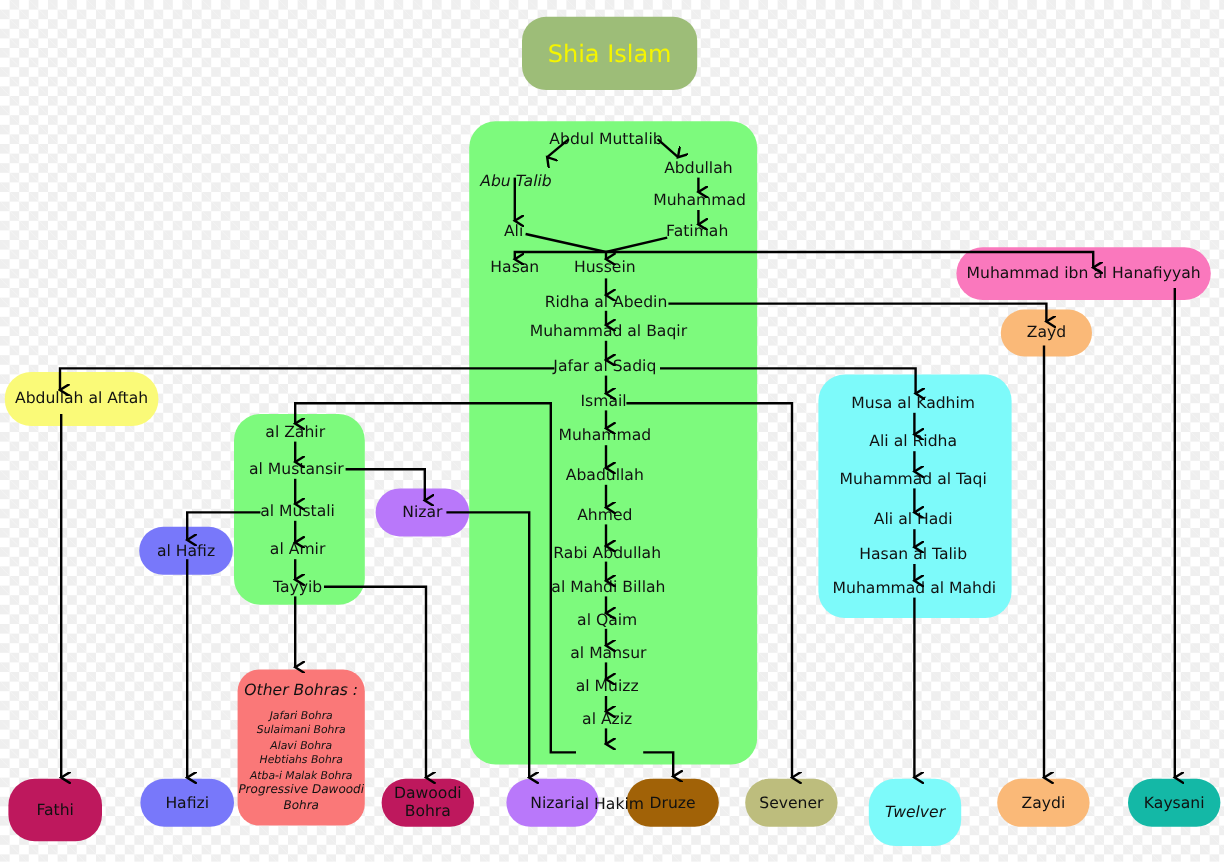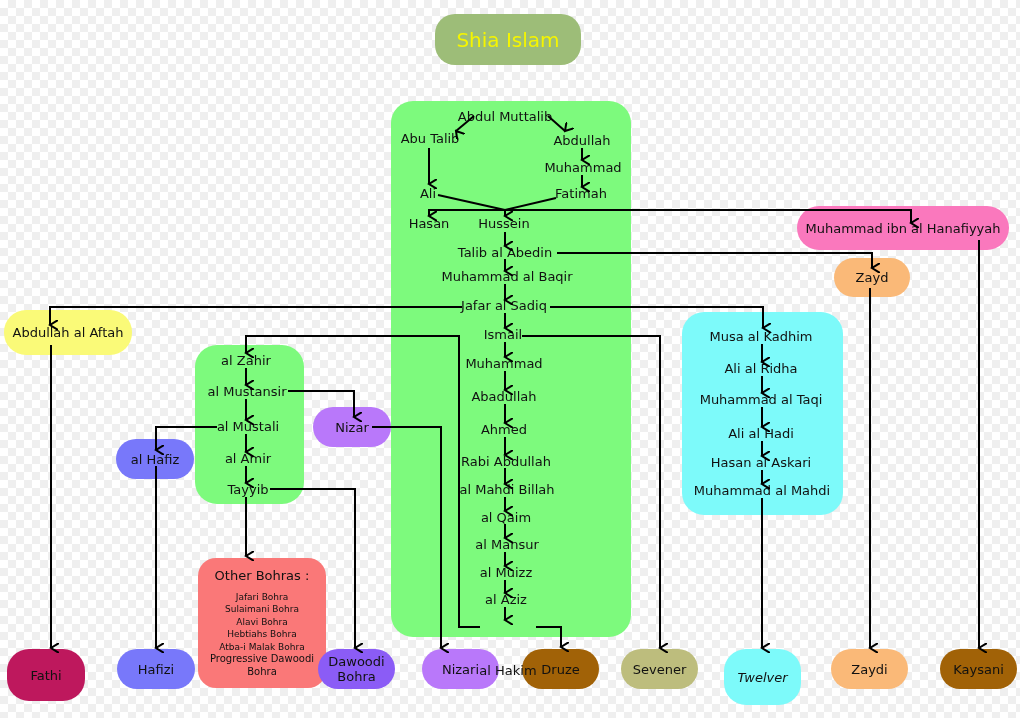--- a/index.html
+++ b/index.html
@@ -10,70 +10,70 @@
     background-image:
       linear-gradient(45deg, #efefef 25%, transparent 25%, transparent 75%, #efefef 75%),
       linear-gradient(45deg, #efefef 25%, transparent 25%, transparent 75%, #efefef 75%);
     background-size: 16px 16px;
     background-position: 0 0, 8px 8px;
   }
   .box { position: absolute; border-radius: 22px; }
   .pill { position: absolute; display: flex; align-items: center; justify-content: center;
           text-align: center; color: #111; font-size: 13px; line-height: 15px; border-radius: 22px; }
   .lbl { position: absolute; font-size: 13px; color: #111; white-space: nowrap; transform: translateX(-50%); line-height: 15px; }
-  #title { position: absolute; left: 435px; top: 14px; width: 146px; height: 51px; border-radius: 20px;
+  #title { position: absolute; left: 435px; top: 14px; width: 146px; height: 61px; border-radius: 20px;
            background: #9dbd78; color: #f5f500; font-size: 20px; display:flex; align-items:center; justify-content:center; }
   svg#lines { position: absolute; left: 0; top: 0; width: 1020px; height: 718px; pointer-events: none; }
   .bohras-title { font-size: 13px; margin-bottom: 8px; }
   .bohras-item { font-size: 9px; line-height: 12.5px; }
 </style>
 </head>
 <body>
 
 <div id="title">Shia Islam</div>
 
 <div class="box" style="left:391px;top:101px;width:240px;height:536px;background:#7dfa7d;"></div>
 <div class="box" style="left:195px;top:345px;width:109px;height:159px;background:#7dfa7d;"></div>
 <div class="box" style="left:682px;top:312px;width:161px;height:203px;background:#7dfafa;"></div>
 
 <div class="pill" style="left:797px;top:206px;width:212px;height:44px;background:#fa78bd;">Muhammad ibn al Hanafiyyah</div>
 <div class="pill" style="left:834px;top:258px;width:76px;height:39px;background:#fab978;">Zayd</div>
 <div class="pill" style="left:4px;top:310px;width:128px;height:45px;background:#fafa78;">Abdullah al Aftah</div>
 <div class="pill" style="left:313px;top:407px;width:78px;height:40px;background:#b978fa;">Nizar</div>
 <div class="pill" style="left:116px;top:439px;width:78px;height:40px;background:#7878fa;">al Hafiz</div>
 
-<div class="pill" style="left:198px;top:558px;width:128px;height:130px;background:#fa7878;flex-direction:column;border-radius:18px;">
+<div class="pill" style="left:198px;top:558px;width:106px;height:130px;background:#fa7878;flex-direction:column;border-radius:18px;font-style:italic;">
   <div class="bohras-title">Other Bohras :</div>
   <div class="bohras-item">Jafari Bohra</div>
   <div class="bohras-item">Sulaimani Bohra</div>
   <div class="bohras-item">Alavi Bohra</div>
   <div class="bohras-item">Hebtiahs Bohra</div>
   <div class="bohras-item">Atba-i Malak Bohra</div>
   <div class="bohras-item" style="font-size:10px;">Progressive Dawoodi Bohra</div>
 </div>
 
 <div class="pill" style="left:7px;top:649px;width:78px;height:52px;background:#be185d;">Fathi</div>
 <div class="pill" style="left:117px;top:649px;width:78px;height:40px;background:#7878fa;">Hafizi</div>
-<div class="pill" style="left:318px;top:649px;width:77px;height:40px;background:#8b5cf6;padding:0 10px;box-sizing:border-box;">Dawoodi Bohra</div>
+<div class="pill" style="left:318px;top:649px;width:77px;height:40px;background:#be185d;padding:0 10px;box-sizing:border-box;">Dawoodi Bohra</div>
 <div class="pill" style="left:422px;top:649px;width:77px;height:40px;background:#b978fa;">Nizari</div>
 <div class="pill" style="left:522px;top:649px;width:77px;height:40px;background:#a16207;">Druze</div>
 <div class="pill" style="left:621px;top:649px;width:77px;height:40px;background:#bdbd7d;">Sevener</div>
 <div class="pill" style="left:724px;top:649px;width:77px;height:56px;background:#7dfafa;font-style:italic;">Twelver</div>
 <div class="pill" style="left:831px;top:649px;width:77px;height:40px;background:#fab978;">Zaydi</div>
-<div class="pill" style="left:940px;top:649px;width:77px;height:40px;background:#a16207;">Kaysani</div>
+<div class="pill" style="left:940px;top:649px;width:77px;height:40px;background:#14b8a6;">Kaysani</div>
 
 <div class="lbl" style="left:505px;top:109px;">Abdul Muttalib</div>
-<div class="lbl" style="left:430px;top:131px;">Abu Talib</div>
+<div class="lbl" style="left:430px;top:144px;font-style:italic;">Abu Talib</div>
 <div class="lbl" style="left:582px;top:133px;">Abdullah</div>
 <div class="lbl" style="left:583px;top:160px;">Muhammad</div>
 <div class="lbl" style="left:428px;top:186px;">Ali</div>
 <div class="lbl" style="left:581px;top:186px;">Fatimah</div>
 <div class="lbl" style="left:429px;top:216px;">Hasan</div>
 <div class="lbl" style="left:504px;top:216px;">Hussein</div>
-<div class="lbl" style="left:505px;top:245px;">Talib al Abedin</div>
+<div class="lbl" style="left:505px;top:245px;">Ridha al Abedin</div>
 <div class="lbl" style="left:507px;top:269px;">Muhammad al Baqir</div>
 <div class="lbl" style="left:504px;top:298px;">Jafar al Sadiq</div>
 <div class="lbl" style="left:503px;top:327px;">Ismail</div>
 <div class="lbl" style="left:504px;top:356px;">Muhammad</div>
 <div class="lbl" style="left:504px;top:389px;">Abadullah</div>
 <div class="lbl" style="left:504px;top:422px;">Ahmed</div>
 <div class="lbl" style="left:506px;top:454px;">Rabi Abdullah</div>
 <div class="lbl" style="left:507px;top:482px;text-align:center;">al Mahdi Billah</div>
 <div class="lbl" style="left:506px;top:510px;">al Qaim</div>
 <div class="lbl" style="left:507px;top:537px;">al Mansur</div>
@@ -84,21 +84,21 @@
 <div class="lbl" style="left:246px;top:353px;">al Zahir</div>
 <div class="lbl" style="left:247px;top:384px;">al Mustansir</div>
 <div class="lbl" style="left:248px;top:419px;">al Mustali</div>
 <div class="lbl" style="left:248px;top:451px;">al Amir</div>
 <div class="lbl" style="left:248px;top:482px;">Tayyib</div>
 
 <div class="lbl" style="left:761px;top:329px;">Musa al Kadhim</div>
 <div class="lbl" style="left:761px;top:361px;">Ali al Ridha</div>
 <div class="lbl" style="left:761px;top:392px;">Muhammad al Taqi</div>
 <div class="lbl" style="left:761px;top:426px;">Ali al Hadi</div>
-<div class="lbl" style="left:761px;top:455px;">Hasan al Askari</div>
+<div class="lbl" style="left:761px;top:455px;">Hasan al Talib</div>
 <div class="lbl" style="left:762px;top:483px;">Muhammad al Mahdi</div>
 
 <svg id="lines" viewBox="0 0 1020 718">
   <defs>
     <marker id="arr" markerWidth="10" markerHeight="10" refX="5" refY="8" orient="auto" markerUnits="userSpaceOnUse">
       <path d="M0,0 L5,8 L10,0" fill="none" stroke="#000" stroke-width="2"></path>
     </marker>
   </defs>
   <g fill="none" stroke="#000" stroke-width="2">
 

